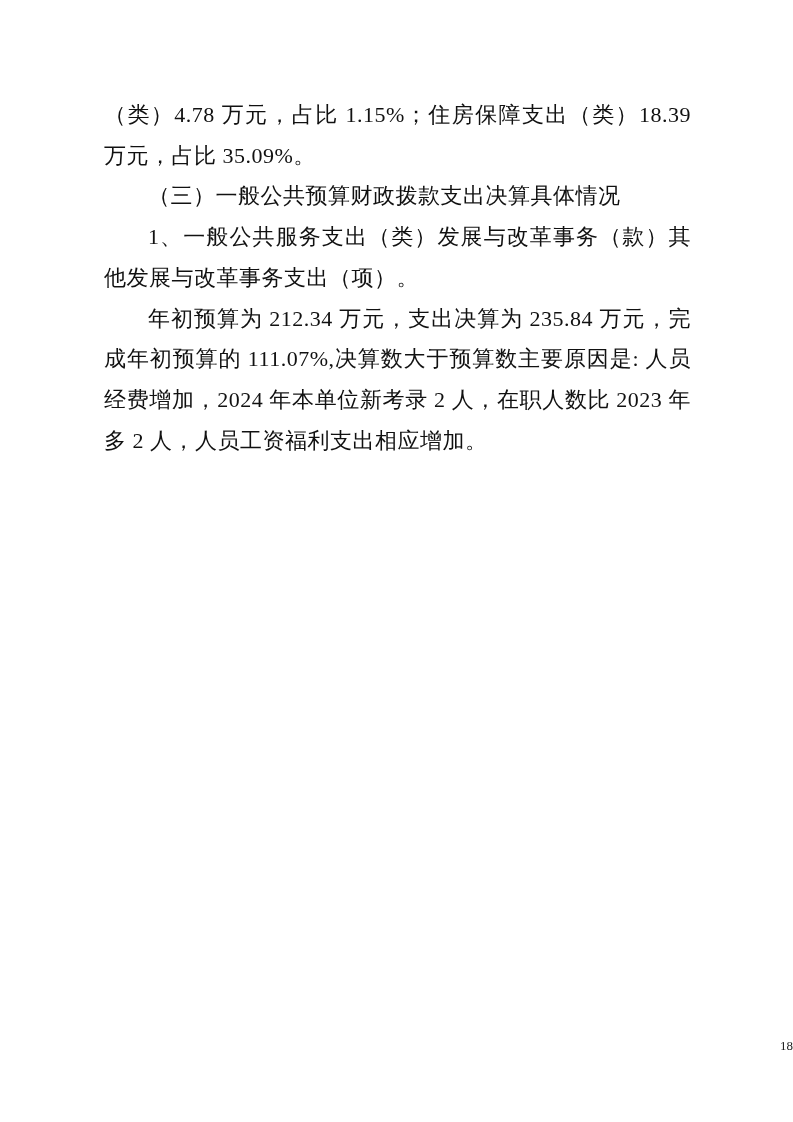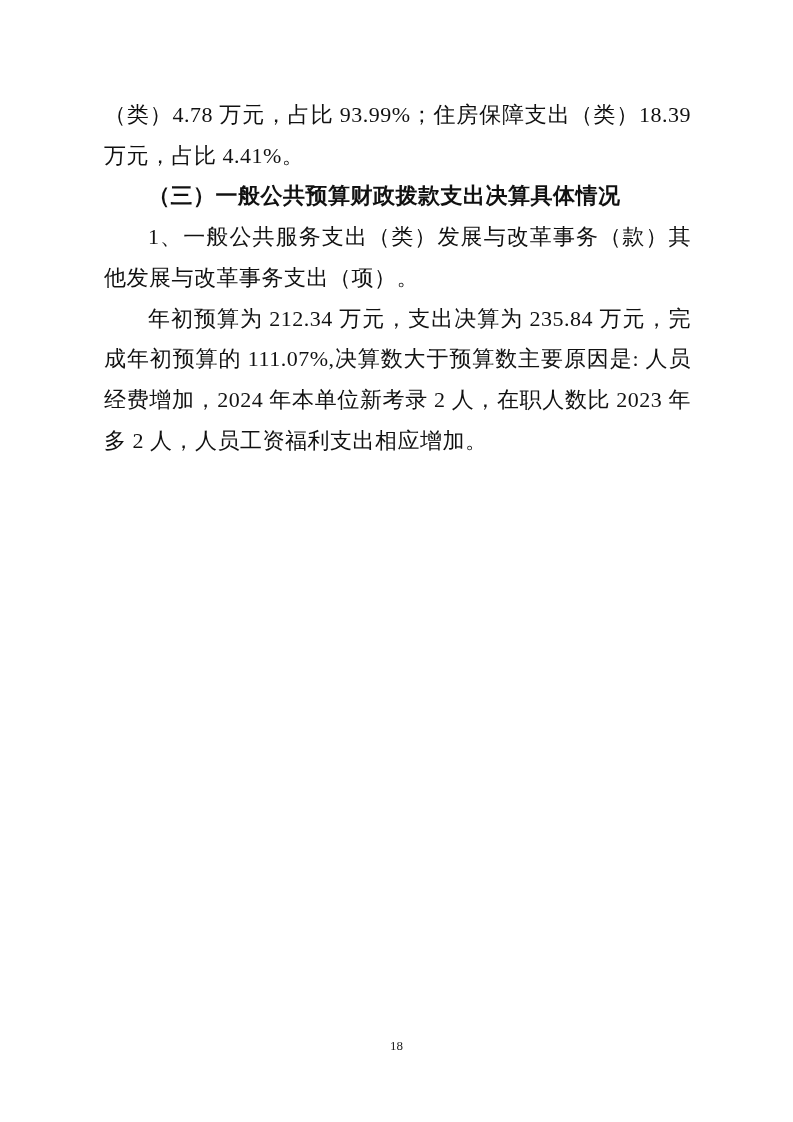--- a/index.html
+++ b/index.html
@@ -33,39 +33,39 @@
   }
   .content p {
     margin: 0;
     padding: 0;
     text-indent: 2em;
   }
   .content p.no-indent {
     text-indent: 0;
   }
   .content p.heading {
-    font-weight: 700;
+    font-weight: 400;
   }
   .page-footer {
     position: absolute;
     left: 0;
     top: 1038px;
     width: 100%;
-    text-align: center;
+    text-align: right;
     font-size: 13px;
     line-height: 16px;
     color: #222222;
     font-family: "Liberation Serif", "DejaVu Serif", serif;
   }
 </style>
 </head>
 <body>
 
 <div class="page">
   <div class="content">
-    <p class="no-indent">（类）4.78 万元，占比 93.99%；住房保障支出（类）18.39 万元，占比 4.41%。</p>
+    <p class="no-indent">（类）4.78 万元，占比 1.15%；住房保障支出（类）18.39 万元，占比 35.09%。</p>
     <p class="heading">（三）一般公共预算财政拨款支出决算具体情况</p>
     <p>1、一般公共服务支出（类）发展与改革事务（款）其他发展与改革事务支出（项）。</p>
     <p>年初预算为 212.34 万元，支出决算为 235.84 万元，完成年初预算的 111.07%,决算数大于预算数主要原因是: 人员经费增加，2024 年本单位新考录 2 人，在职人数比 2023 年多 2 人，人员工资福利支出相应增加。</p>
   </div>
 
   <div class="page-footer">18</div>
 </div>
 
 </body></html>

